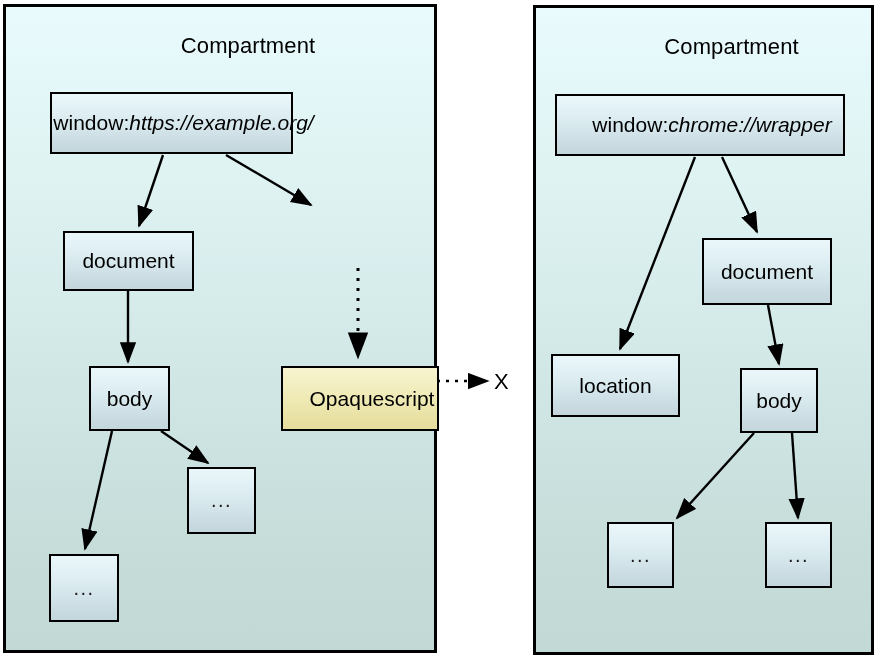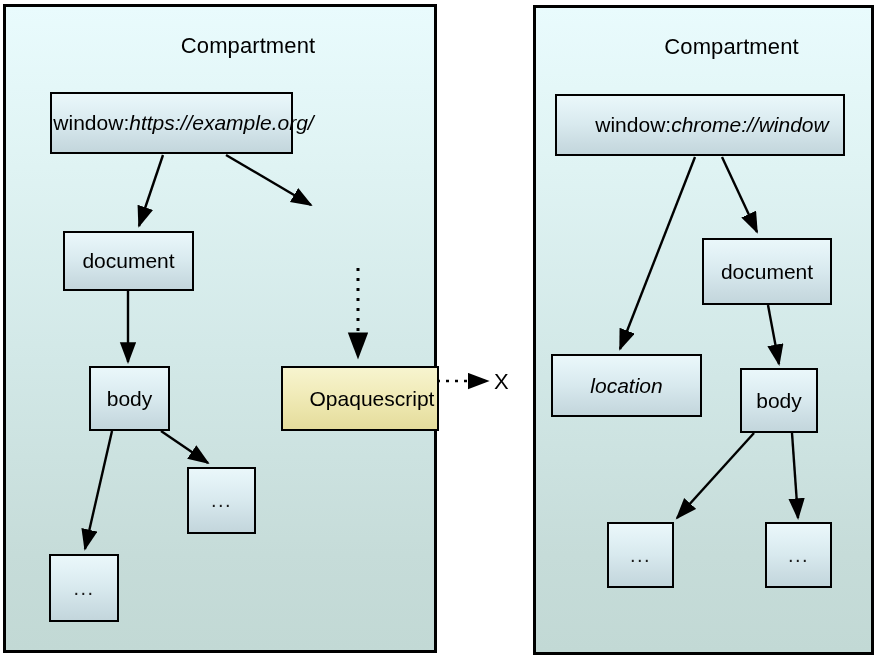--- a/index.html
+++ b/index.html
@@ -167,29 +167,29 @@
     <span class="dots">...</span>
   </div>
 
   <div class="node" id="n-left-dots-a" style="left:49px; top:554px; width:70px; height:68px;">
     <span class="dots">...</span>
   </div>
 
   <div class="node" id="n-right-window" style="left:555px; top:94px; width:290px; height:62px;">
     <div class="node-stack">
       <span class="line1">window:</span>
-      <span class="line2">chrome://window</span>
+      <span class="line2">chrome://wrapper</span>
     </div>
   </div>
 
   <div class="node" id="n-right-document" style="left:702px; top:238px; width:130px; height:67px;">
     <span>document</span>
   </div>
 
-  <div class="node" id="n-right-location" style="left:551px; top:354px; width:151px; height:63px;font-style:italic;">
+  <div class="node" id="n-right-location" style="left:551px; top:354px; width:129px; height:63px;">
     <span>location</span>
   </div>
 
   <div class="node" id="n-right-body" style="left:740px; top:368px; width:78px; height:65px;">
     <span>body</span>
   </div>
 
   <div class="node" id="n-right-dots-a" style="left:607px; top:522px; width:67px; height:66px;">
     <span class="dots">...</span>
   </div>

